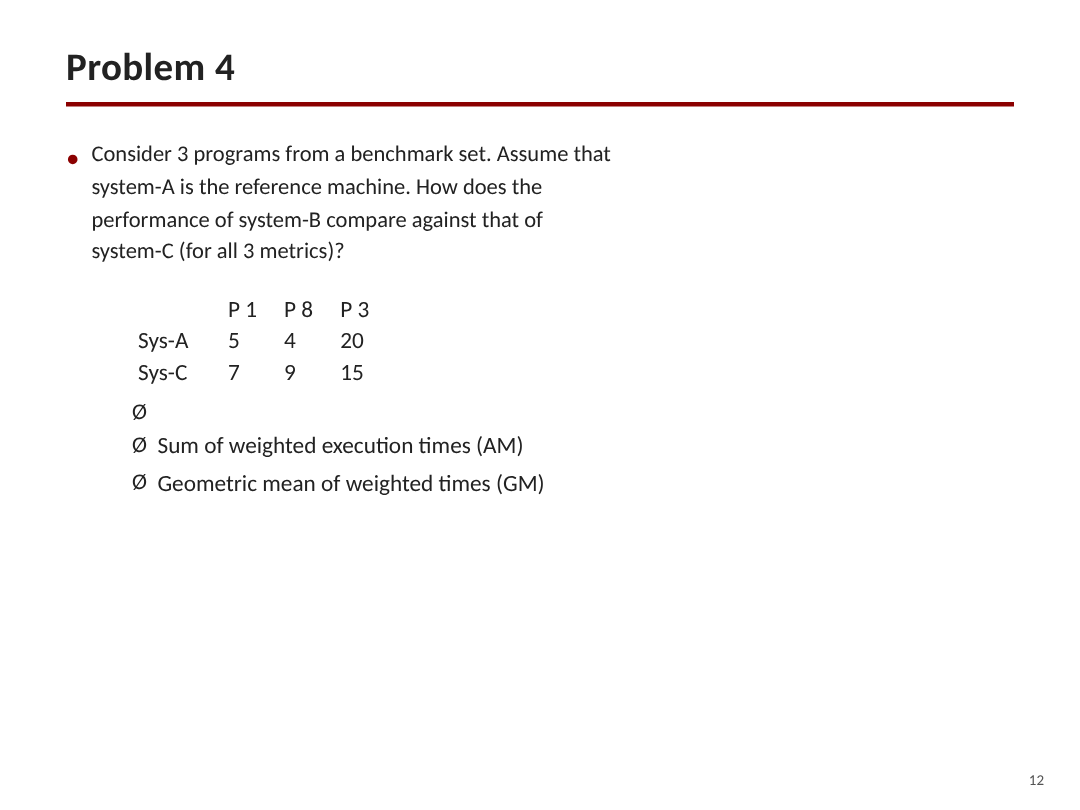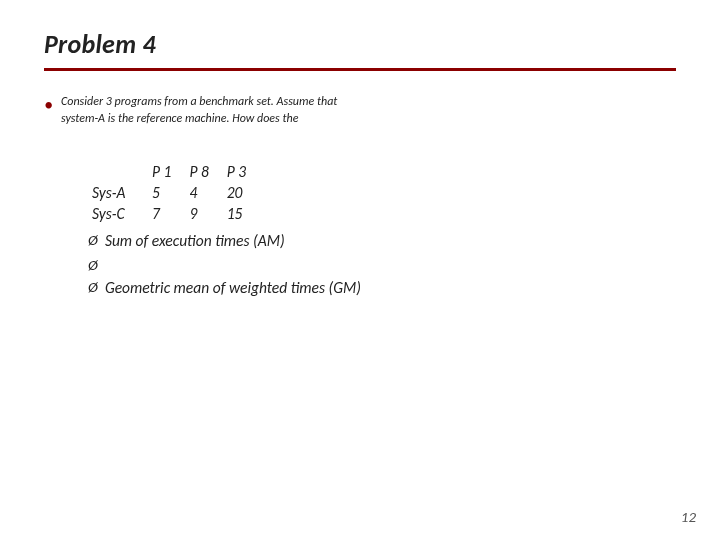--- a/index.html
+++ b/index.html
@@ -10,21 +10,20 @@
       font-family: 'Calibri', 'Segoe UI', Arial, sans-serif;
       font-size: 16px;
       color: #222222;
       overflow: hidden;
     }
     .slide {
       width: 720px;
       height: 540px;
       padding: 28px 44px 20px 44px;
       position: relative;
-      font-style: italic;
     }
     .title {
       font-size: 26px;
       font-weight: bold;
       color: #222222;
       margin-bottom: 8px;
       letter-spacing: 0.01em;
     }
     .divider {
       height: 3px;
@@ -41,21 +40,21 @@
       margin-bottom: 4px;
     }
     .bullet-dot {
       color: #8B0000;
       font-size: 18px;
       margin-right: 8px;
       margin-top: 1px;
       flex-shrink: 0;
     }
     .bullet-text {
-      font-size: 12px;
+      font-size: 15px;
       line-height: 1.45;
       color: #222;
     }
     .table-section {
       margin-left: 48px;
       margin-top: 10px;
     }
     .data-table {
       border-collapse: collapse;
       font-size: 15.5px;
@@ -91,38 +90,39 @@
     }
     .arrow-text {
       font-size: 15.5px;
       color: #222;
       line-height: 1.4;
     }
     .page-number {
       position: absolute;
       bottom: 14px;
       right: 24px;
-      font-size: 15px;
+      font-size: 10px;
       color: #555;
     }
   </style>
 </head>
 <body>
 
 <div class="slide">
   <div class="title">Problem 4</div>
   <div class="divider"></div>
 
   <div class="bullet-section">
     <div class="bullet-item">
       <span class="bullet-dot">•</span>
       <div class="bullet-text">
         <span>Consider 3 programs from a benchmark set.  Assume that</span><br>
         <span>system-A is the reference machine.  How does the</span><br>
-        <br>
+        <span>performance of system-B compare against that of</span><br>
+        <span>system-C (for all 3 metrics)?</span>
       </div>
     </div>
   </div>
 
   <div class="table-section">
     <table class="data-table">
       <tbody>
           <tr class="header-row">
         <td></td>
         <td>P 1</td>
@@ -141,24 +141,24 @@
         <td>9</td>
         <td>15</td>
       </tr>
     </tbody>
       </table>
   </div>
 
   <div class="arrow-bullets">
     <div class="arrow-item">
       <span class="arrow-sym">Ø</span>
-      <span class="arrow-text">Sum of execution times (AM)</span>
     </div>
     <div class="arrow-item">
       <span class="arrow-sym">Ø</span>
+      <span class="arrow-text">Sum of weighted execution times (AM)</span>
     </div>
     <div class="arrow-item">
       <span class="arrow-sym">Ø</span>
       <span class="arrow-text">Geometric mean of weighted times (GM)</span>
     </div>
   </div>
 
   <div class="page-number">12</div>
 </div>
 

